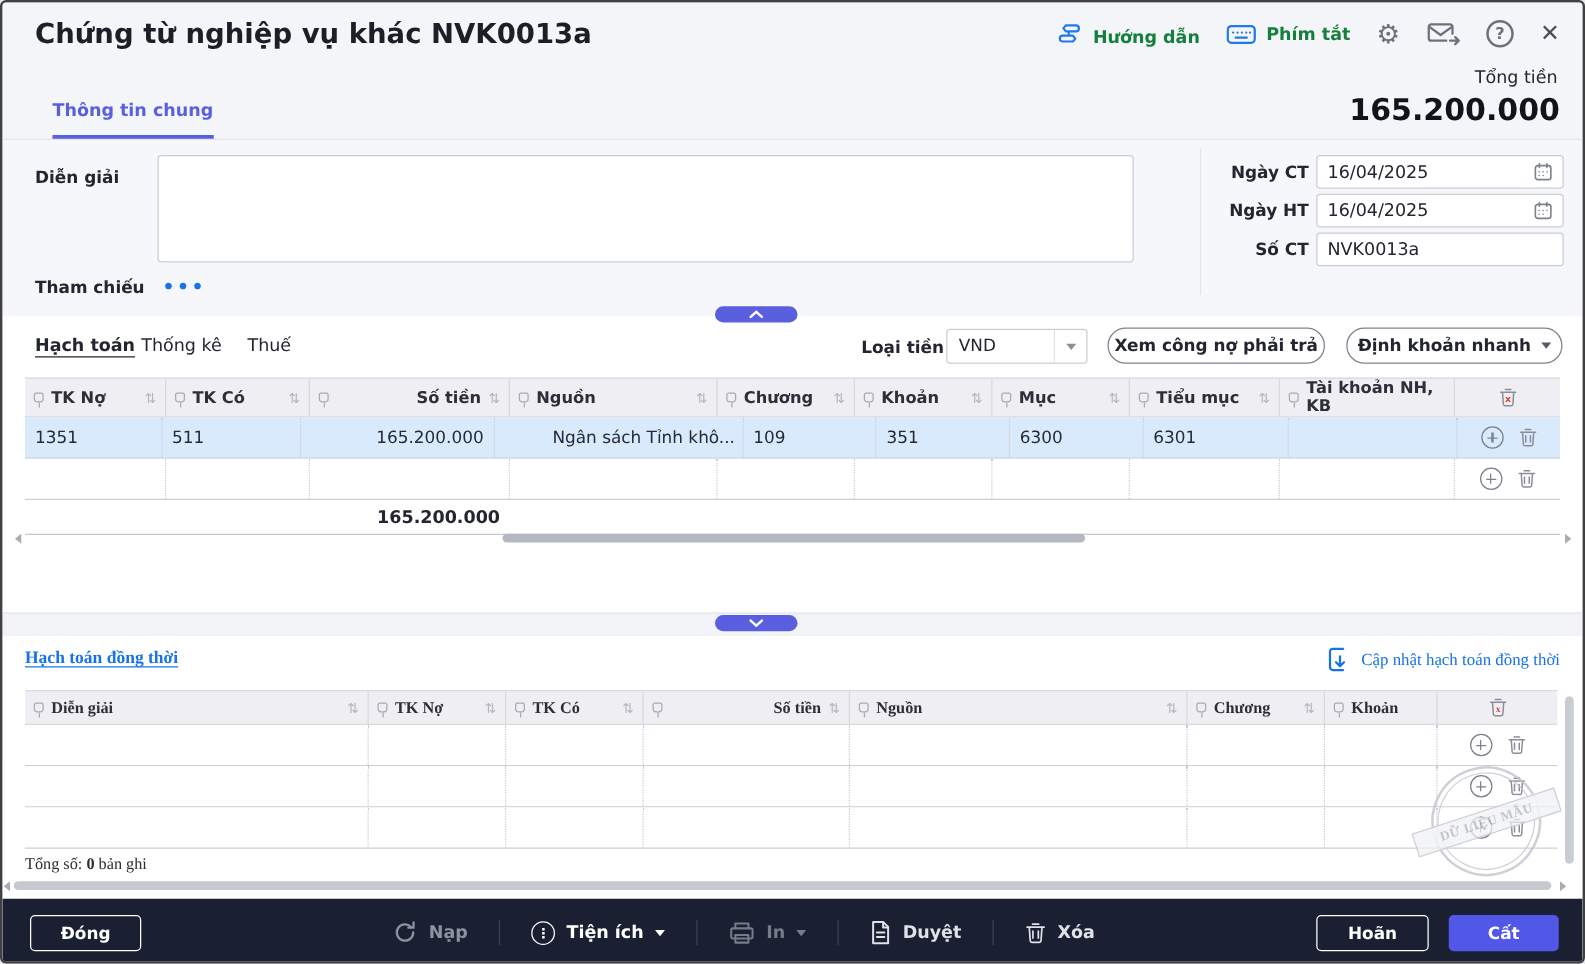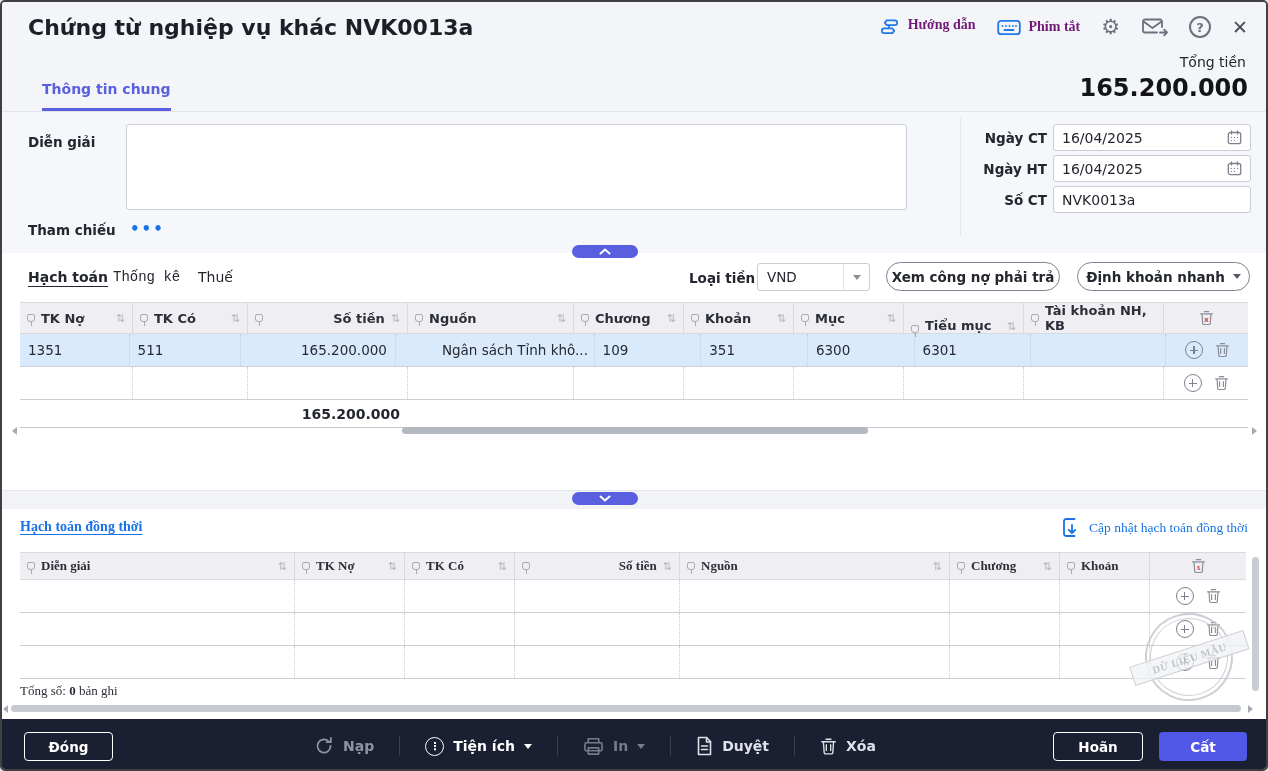--- a/index.html
+++ b/index.html
@@ -6,21 +6,21 @@
   html,body { background:#e8e9ec; }
   body { font-family:"DejaVu Sans","Liberation Sans",sans-serif; }
   #app { position:relative; width:1268px; height:771px; background:#fff;
          border:2px solid #404040; border-radius:5px; overflow:hidden; color:#23262e; }
 
   
   .titlebar { position:absolute; left:0; top:0; width:100%; height:110px;
               background:#f4f5f8; border-bottom:1px solid #e2e4e9; }
   .win-title { position:absolute; left:26px; top:13px; font-size:22px; font-weight:bold; color:#1c1f27; }
   .tb-icons { position:absolute; right:18px; top:14px; display:flex; align-items:center; gap:21px; }
-  .tb-link { display:flex; align-items:flex-start; gap:8px; font-size:14px; font-weight:600; color:#701a75; cursor:pointer;font-family:Liberation Serif, serif; }
+  .tb-link { display:flex; align-items:flex-end; gap:8px; font-size:14px; font-weight:600; color:#15803d; cursor:pointer; }
   .glyph-btn { font-size:21px; color:#6d717d; line-height:1; cursor:pointer; }
   .help-circ { width:22px; height:22px; border:2px solid #6d717d; border-radius:50%;
                display:flex; align-items:center; justify-content:center;
                font-size:13px; font-weight:bold; color:#6d717d; cursor:pointer; }
   .close-x { font-size:19px; color:#4a4e59; cursor:pointer; }
   .total-label { position:absolute; right:20px; top:52px; font-size:14px; color:#23262e; }
   .total-value { position:absolute; right:18px; top:72px; font-size:24px; font-weight:bold; color:#12141a; }
   .tab-general { position:absolute; left:40px; bottom:0; padding-bottom:11px;
                  font-size:14px; font-weight:600; color:#5a5fe0;
                  border-bottom:3px solid #5a5fe0; cursor:pointer; }
@@ -222,21 +222,21 @@
   </div>
 
   <div class="pill" style="left:570px; top:243px;">
     <svg width="12" height="7" viewBox="0 0 12 7" fill="none" stroke="#fff" stroke-width="2" stroke-linecap="round">
         <path d="M1.5 5.5 6 1.5l4.5 4"></path>
       </svg>
   </div>
 
   <div class="grid-sec">
     <div class="gtab active" style="left:26px;">Hạch toán</div>
-    <div class="gtab" style="left:111px;font-family:Liberation Mono, monospace;">Thống kê</div>
+    <div class="gtab" style="left:111px;">Thống kê</div>
     <div class="gtab" style="left:196px;">Thuế</div>
 
     <div class="cur-label">Loại tiền</div>
     <div class="cur-select">
       <span class="val">VND</span>
       <span class="dd">
           <span class="caret" style="border-top-color:#8a8e98;"></span>
         </span>
     </div>
     <button class="pill-btn" style="left:884px; width:174px;">
@@ -277,21 +277,21 @@
         <div class="th" style="width:110px;">
             <span class="pin"></span>
             <span class="lbl">Khoản</span>
             <span class="sort">⇅</span>
           </div>
         <div class="th" style="width:110px;">
             <span class="pin"></span>
             <span class="lbl">Mục</span>
             <span class="sort">⇅</span>
           </div>
-        <div class="th" style="width:120px;align-items:flex-end;">
+        <div class="th" style="width:120px;">
             <span class="pin"></span>
             <span class="lbl">Tiểu mục</span>
             <span class="sort">⇅</span>
           </div>
         <div class="th" style="width:140px;">
             <span class="pin"></span>
             <span class="lbl">Tài khoản NH, KB</span>
           </div>
         <div class="th actions" style="width:84px;">
           <span class="trash-wrap">

